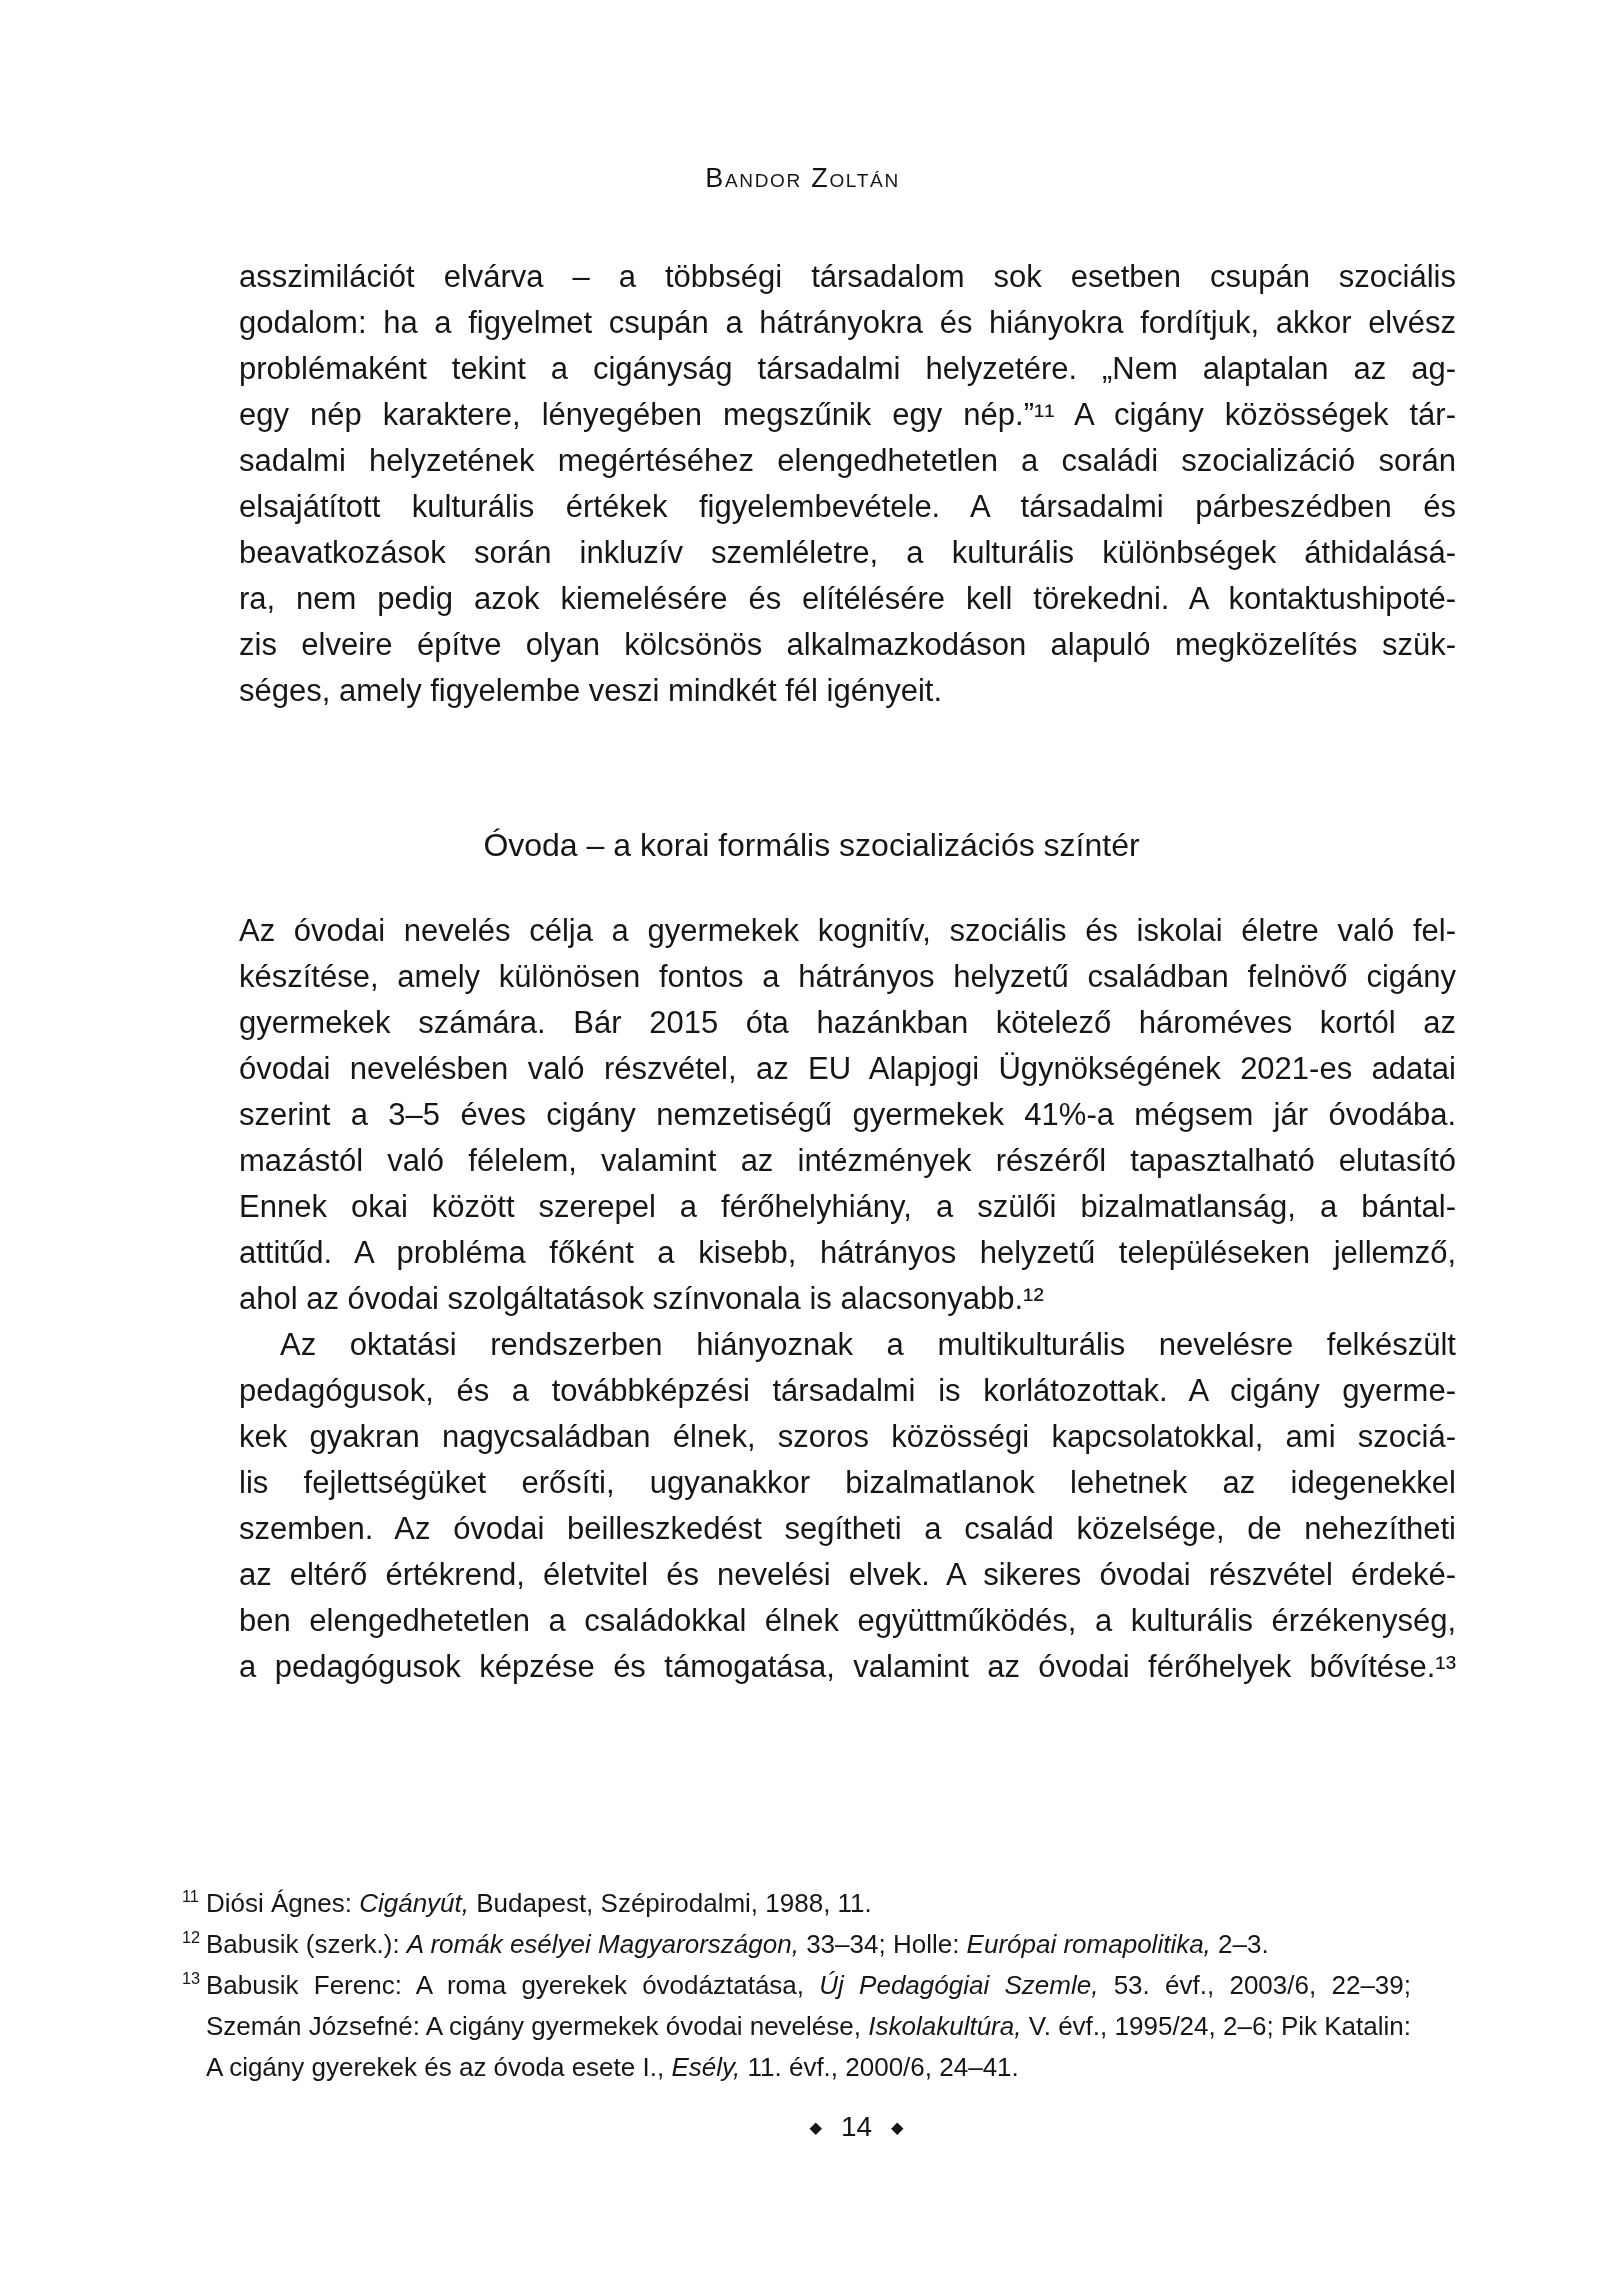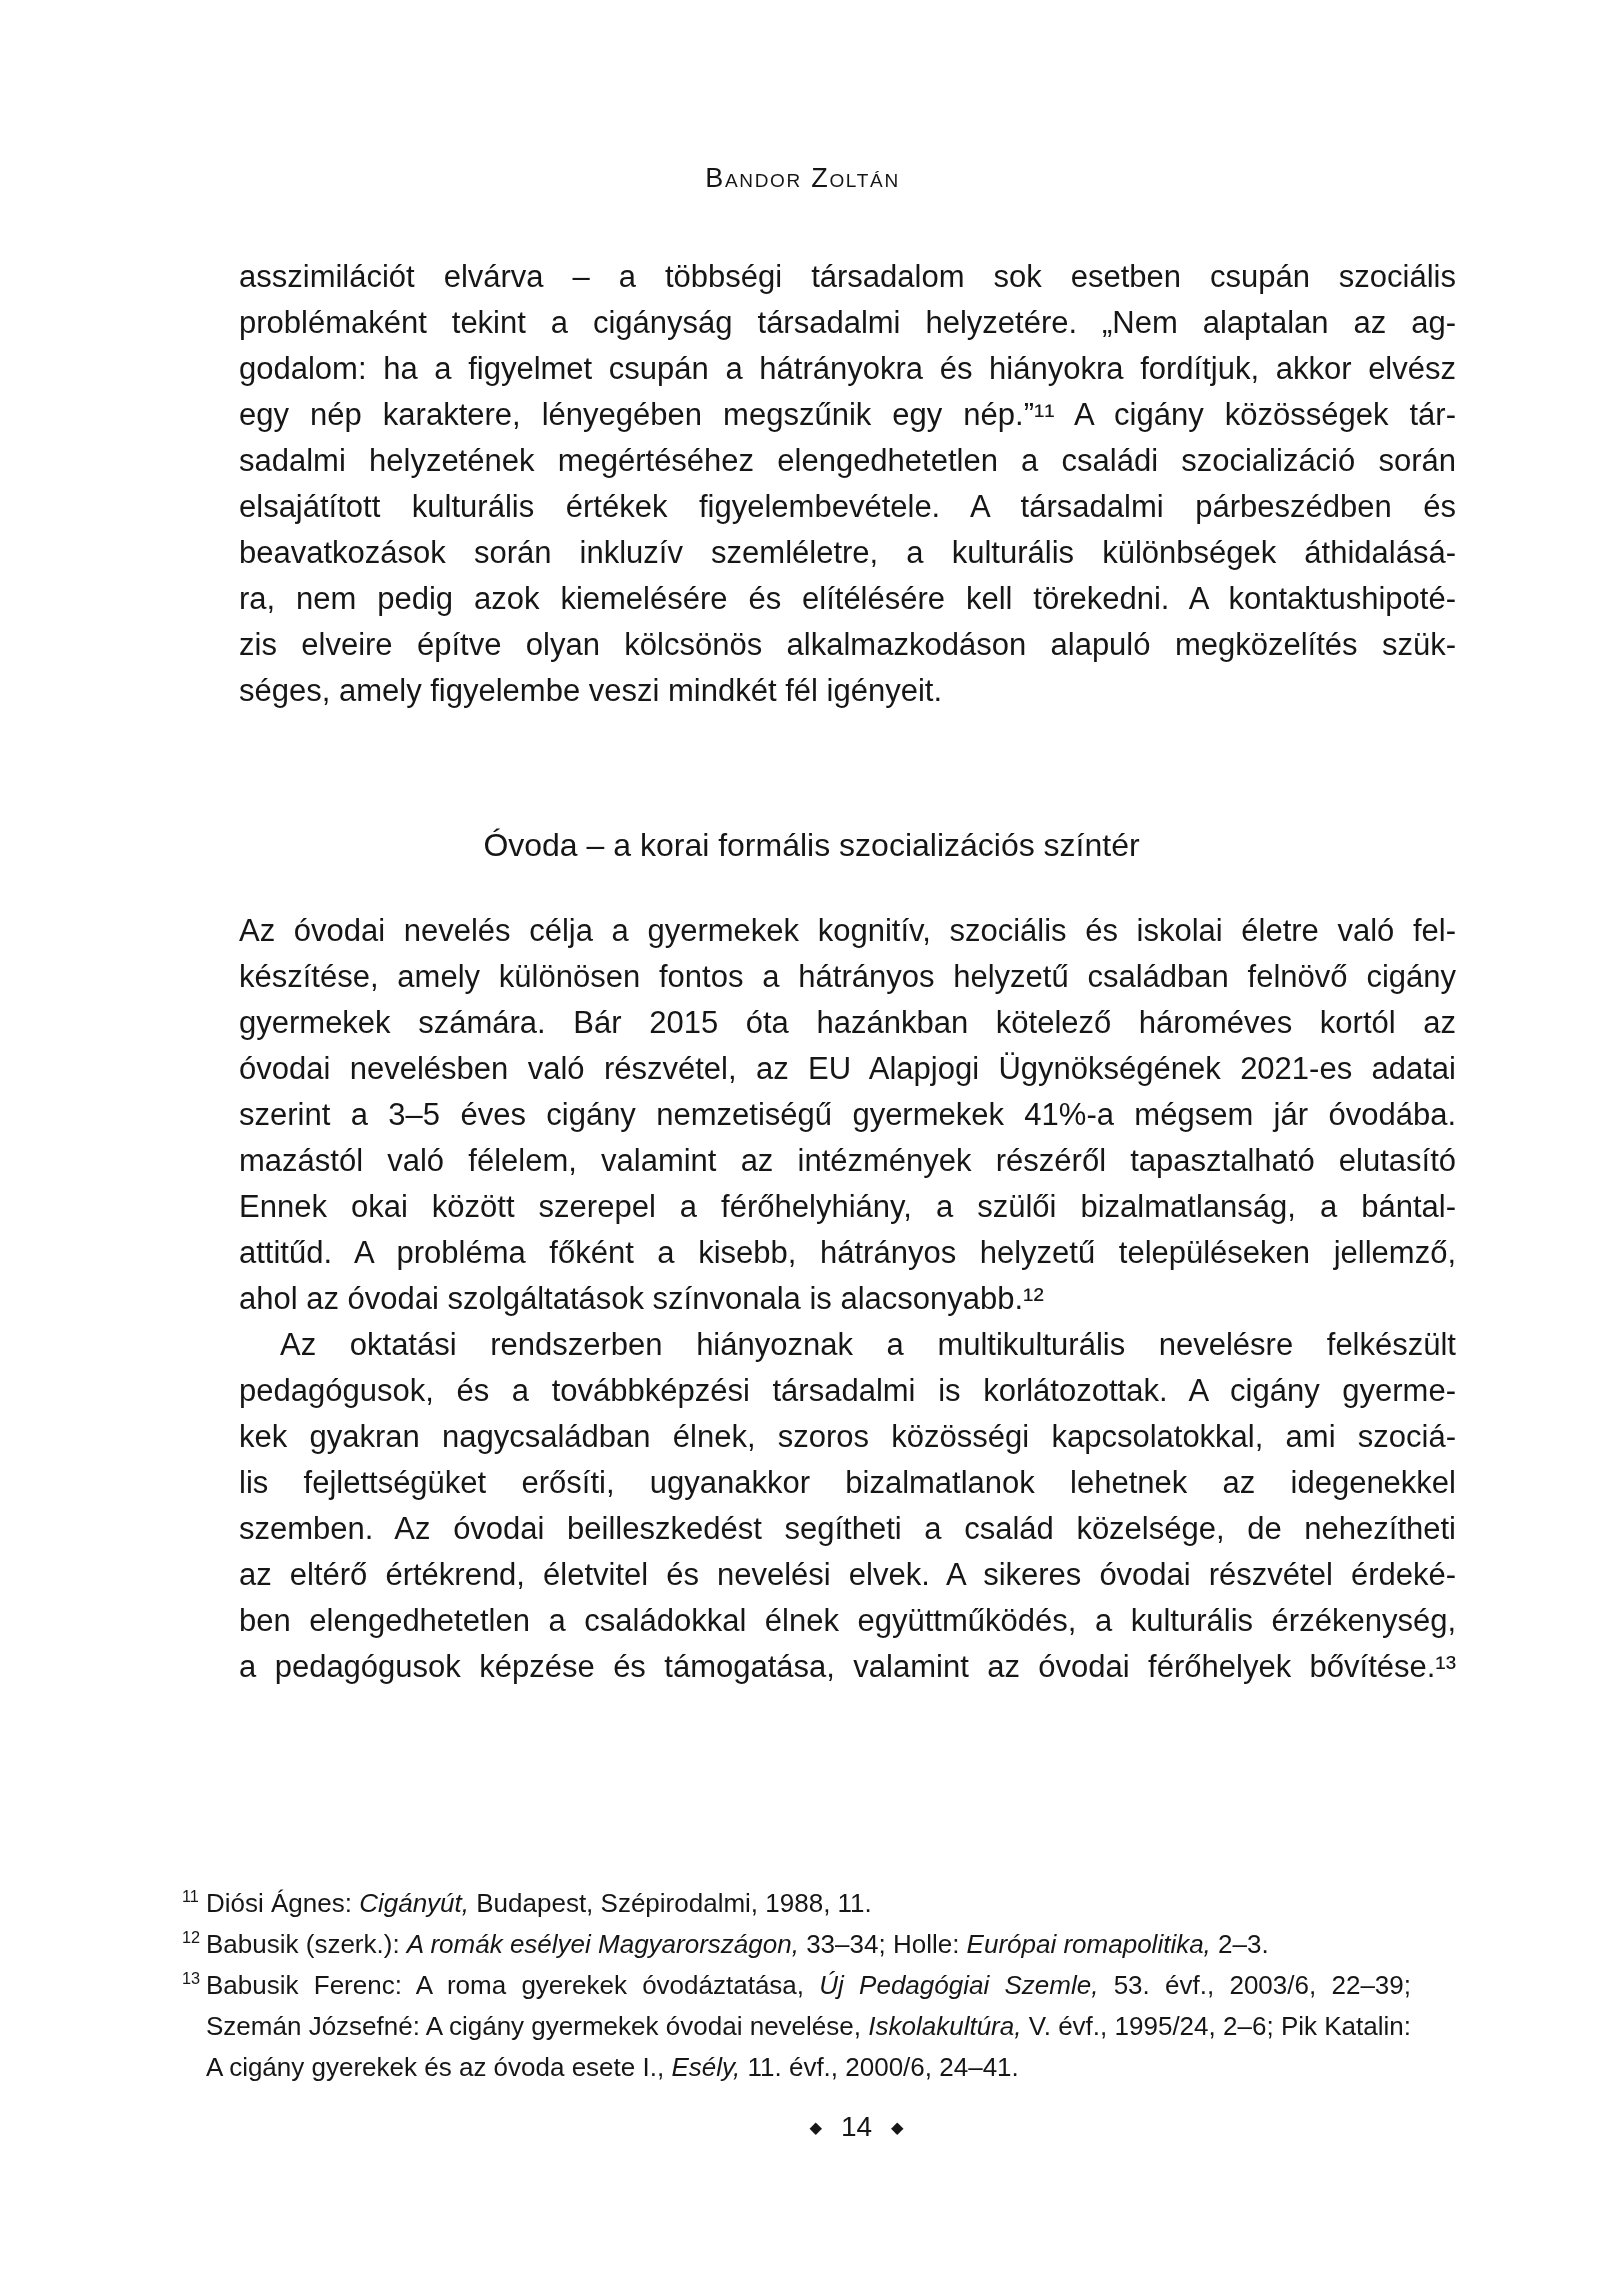--- a/index.html
+++ b/index.html
@@ -93,22 +93,22 @@
 </style>
 </head>
 <body>
 
 <div class="page">
 
   <div class="running-header">Bandor Zoltán</div>
 
   <div class="textblock" id="para-1">
     <div class="jline">asszimilációt elvárva – a többségi társadalom sok esetben csupán szociális</div>
+    <div class="jline">godalom: ha a figyelmet csupán a hátrányokra és hiányokra fordítjuk, akkor elvész</div>
     <div class="jline">problémaként tekint a cigányság társadalmi helyzetére. „Nem alaptalan az ag-</div>
-    <div class="jline">godalom: ha a figyelmet csupán a hátrányokra és hiányokra fordítjuk, akkor elvész</div>
     <div class="jline">egy nép karaktere, lényegében megszűnik egy nép.”¹¹ A cigány közösségek tár-</div>
     <div class="jline">sadalmi helyzetének megértéséhez elengedhetetlen a családi szocializáció során</div>
     <div class="jline">elsajátított kulturális értékek figyelembevétele. A társadalmi párbeszédben és</div>
     <div class="jline">beavatkozások során inkluzív szemléletre, a kulturális különbségek áthidalásá-</div>
     <div class="jline">ra, nem pedig azok kiemelésére és elítélésére kell törekedni. A kontaktushipoté-</div>
     <div class="jline">zis elveire építve olyan kölcsönös alkalmazkodáson alapuló megközelítés szük-</div>
     <div class="lline">séges, amely figyelembe veszi mindkét fél igényeit.</div>
   </div>
 
   <h2 class="section-heading">Óvoda – a korai formális szocializációs színtér</h2>

